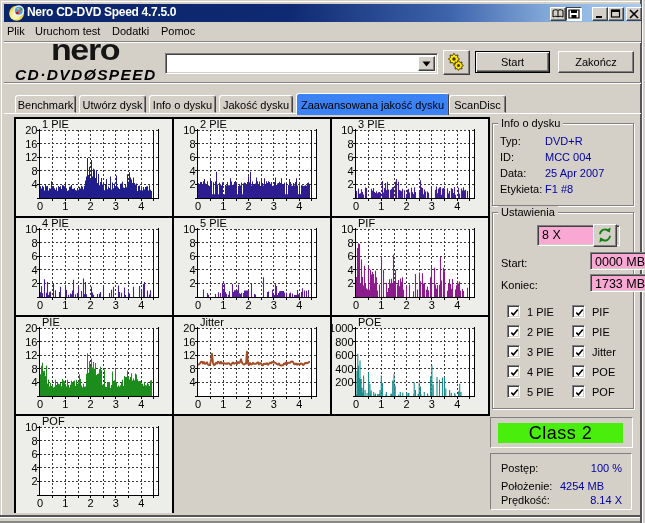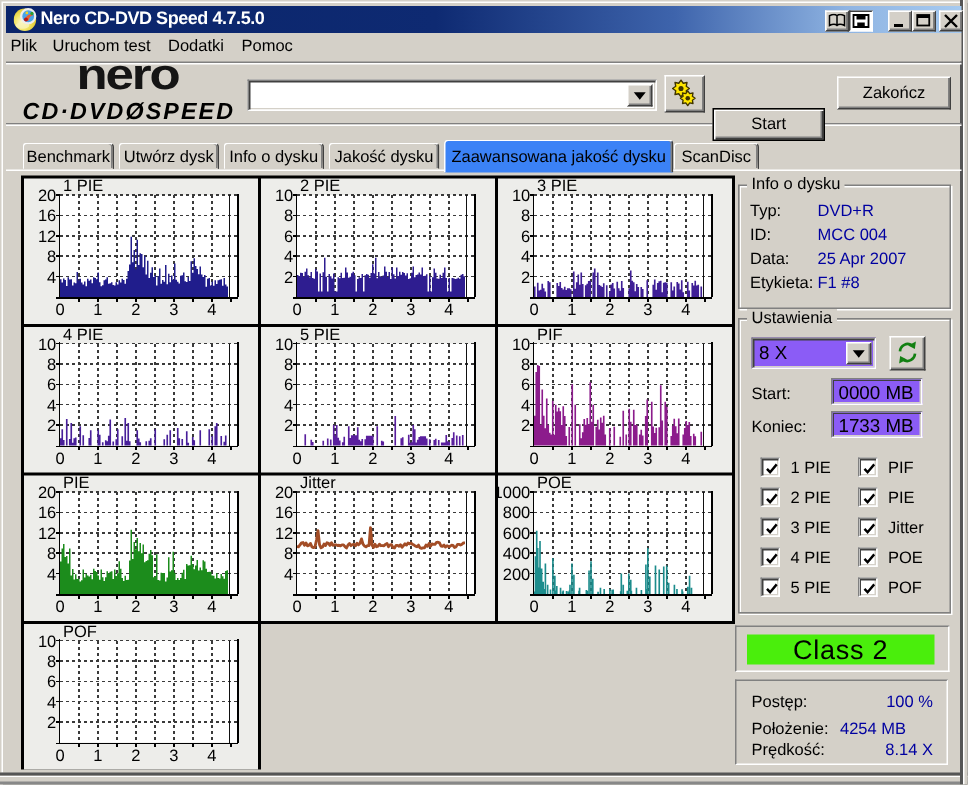--- a/index.html
+++ b/index.html
@@ -38,21 +38,21 @@
   border:1px solid; border-color:#808080 #fff #fff #808080;
   box-shadow: inset 1px 1px 0 #404040, inset -1px -1px 0 #D4D0C8; }
 #combo1 .txt { position:absolute; left:6px; top:3px; }
 .dropbtn { position:absolute; right:2px; top:2px; width:17px; height:15px; background:#D4D0C8;
   border:1px solid; border-color:#fff #404040 #404040 #fff; box-shadow: inset -1px -1px 0 #808080; }
 .dropbtn svg { position:absolute; left:3px; top:4px; }
 .btn { position:absolute; background:#D4D0C8; border:1px solid; border-color:#fff #404040 #404040 #fff;
   box-shadow: inset -1px -1px 0 #808080, inset 1px 1px 0 #D4D0C8; text-align:center; }
 #handbtn { left:443px; top:50px; width:27px; height:25px; }
 #startbtn { left:475px; top:51px; width:75px; height:22px; border:1px solid #000; border-radius:0;
-  box-shadow: inset 1px 1px 0 #fff, inset -1px -1px 0 #404040, inset -2px -2px 0 #808080; padding-top:4px;margin-top:21px; }
+  box-shadow: inset 1px 1px 0 #fff, inset -1px -1px 0 #404040, inset -2px -2px 0 #808080; padding-top:4px; }
 #endbtn { left:558px; top:51px; width:76px; height:22px; padding-top:4px; }
 
 
 .tab { position:absolute; top:95px; height:18px; background:#D4D0C8;
   border:1px solid; border-color:#fff #404040 #D4D0C8 #fff;
   border-radius:3px 3px 0 0; box-shadow: inset -1px 0 0 #808080; text-align:center; padding-top:3px; }
 #paneline { position:absolute; left:4px; top:113px; width:637px; height:1px; background:#fff; }
 #activetab { position:absolute; left:296px; top:93px; width:153px; height:22px; background:#3b82f6;
   border:1px solid; border-color:#fff #404040 #D4D0C8 #fff; border-bottom:none;
   border-radius:3px 3px 0 0; box-shadow: inset -1px 0 0 #808080; text-align:center; padding-top:5px; z-index:5; }
@@ -60,22 +60,22 @@
 
 #grid { position:absolute; left:14px; top:117px; width:476px; height:299px; background:#000; }
 #grid2 { position:absolute; left:14px; top:416px; width:160px; height:97px; background:#000; }
 .cell { position:absolute; width:156px; height:97px; background:#EDEDEA; overflow:hidden; }
 
 
 .group { position:absolute; border:1px solid #808080; box-shadow:1px 1px 0 #fff, inset 1px 1px 0 #fff; }
 .gtitle { position:absolute; background:#D4D0C8; padding:0 3px; }
 .lbl { position:absolute; }
 .val { position:absolute; color:#0000A0; }
-.input { position:absolute; background:#8b5cf6; border:1px solid; border-color:#808080 #fff #fff #808080;
-  box-shadow: inset 1px 1px 0 #404040, inset -1px -1px 0 #D4D0C8; font-size:12.5px; padding:2px 0 0 4px; }
+.input { position:absolute; background:#f9a8d4; border:1px solid; border-color:#808080 #fff #fff #808080;
+  box-shadow: inset 1px 1px 0 #404040, inset -1px -1px 0 #D4D0C8; font-size:12.5px; padding:2px 0 0 4px;margin-left:36px; }
 .cb { position:absolute; width:13px; height:13px; background:#fff; border:1px solid; border-color:#808080 #fff #fff #808080;
   box-shadow: inset 1px 1px 0 #404040, inset -1px -1px 0 #D4D0C8; }
 .cb svg { position:absolute; left:1.5px; top:1.5px; }
 .cbl { position:absolute; padding-top:1px; }
 #class2box { position:absolute; left:490px; top:417px; width:143px; height:31px; background:#D4D0C8;
   border:1px solid; border-color:#808080 #fff #fff #808080; }
 #class2 { position:absolute; left:7px; top:5px; width:125px; height:20px; background:#4AEE0C; letter-spacing:0.5px;
   text-align:center; font-size:18px; padding-top:0px; }
 #progbox { position:absolute; left:490px; top:453px; width:142px; height:57px; background:#D4D0C8;
   border:1px solid; border-color:#808080 #fff #fff #808080; }

